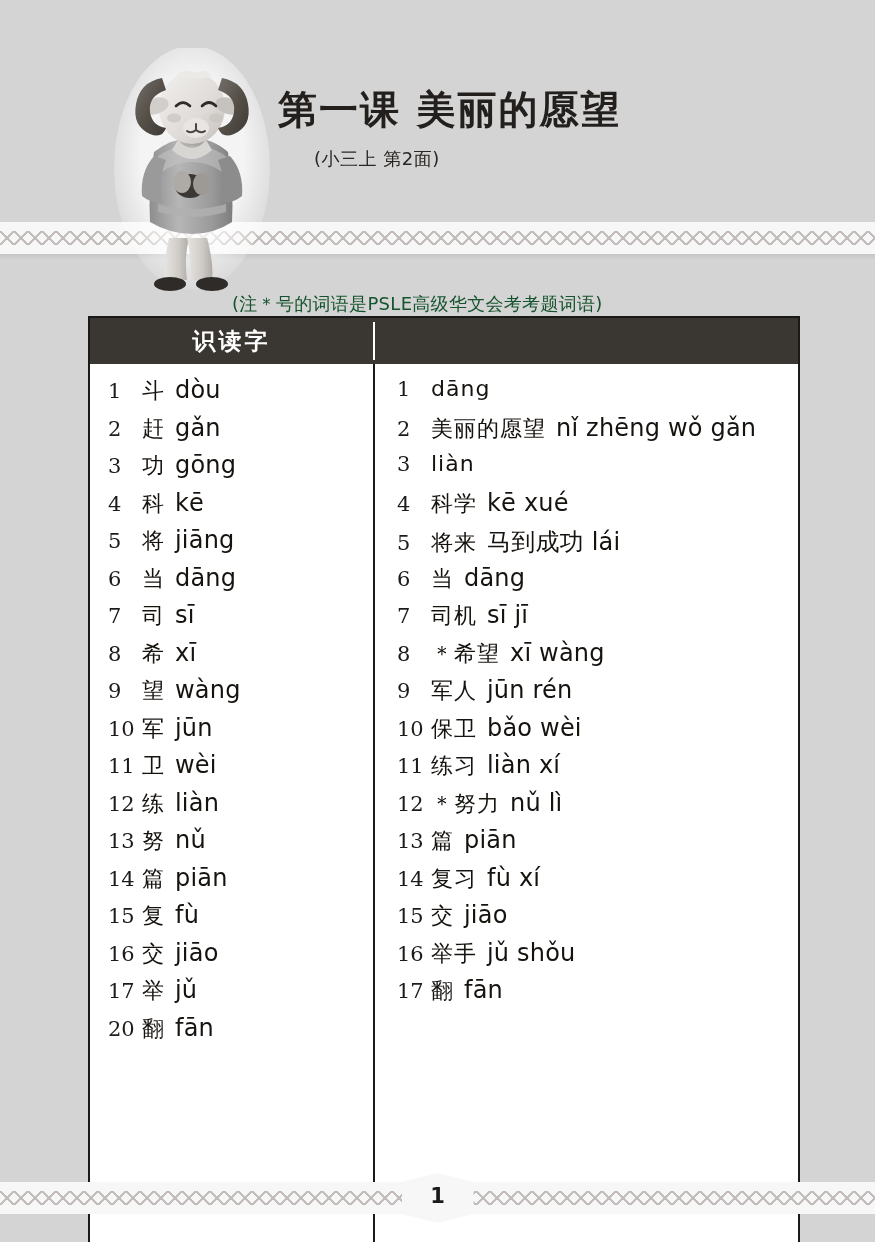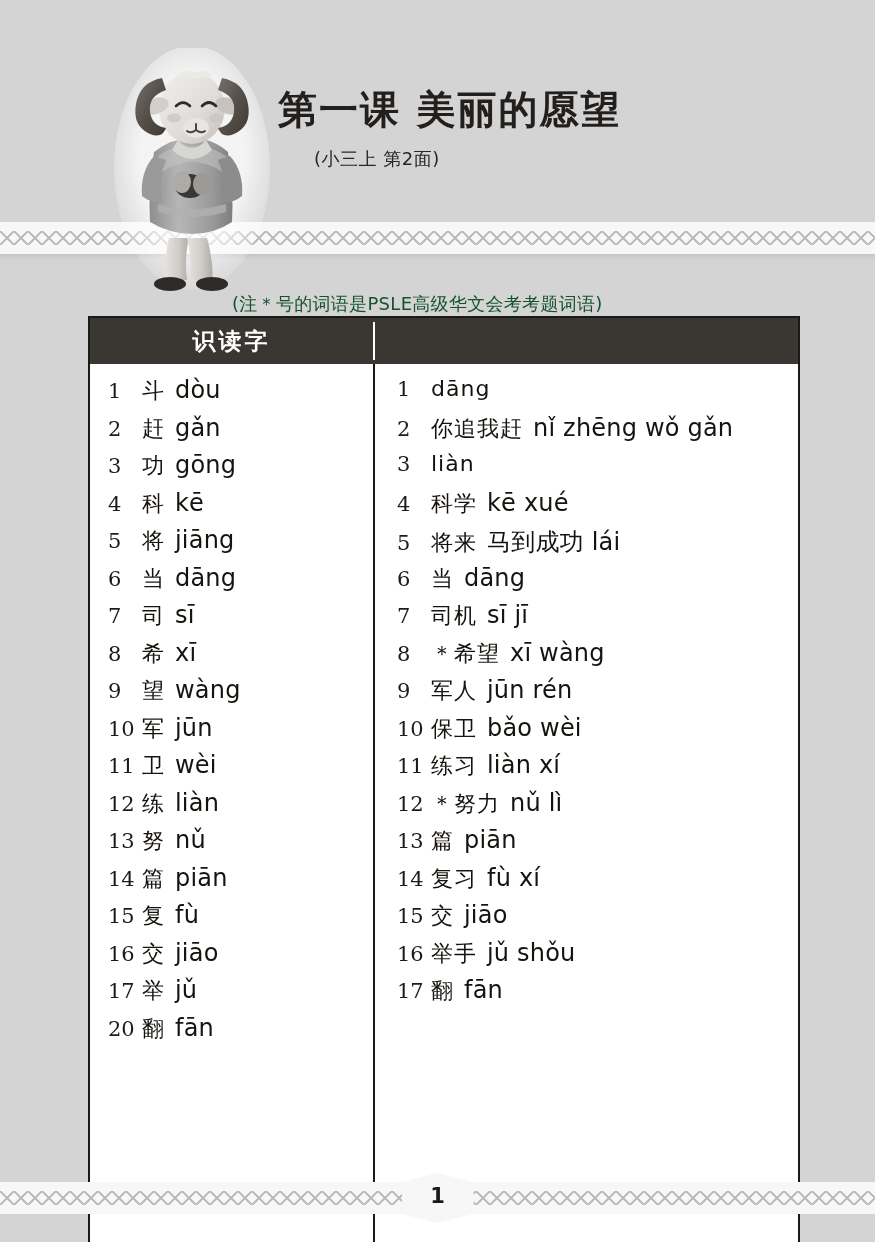--- a/index.html
+++ b/index.html
@@ -403,21 +403,21 @@
         </div>
       </div>
     <div class="col-div"></div>
     <div class="col col-right" id="col-words">
         <div class="entry">
           <span class="num">1</span>
           <span class="hanzi">dāng</span>
         </div>
         <div class="entry">
           <span class="num">2</span>
-          <span class="hanzi">你追我赶</span>
+          <span class="hanzi">美丽的愿望</span>
           <span class="pinyin">nǐ zhēng wǒ gǎn</span>
         </div>
         <div class="entry">
           <span class="num">3</span>
           <span class="hanzi">liàn</span>
         </div>
         <div class="entry">
           <span class="num">4</span>
           <span class="hanzi">科学</span>
           <span class="pinyin">kē xué</span>

